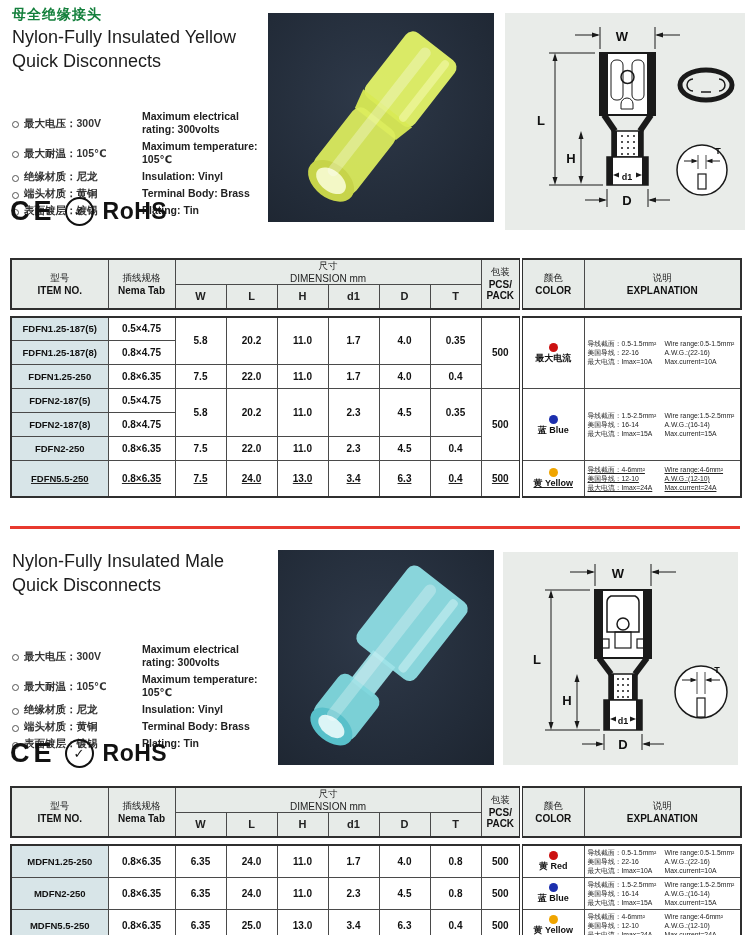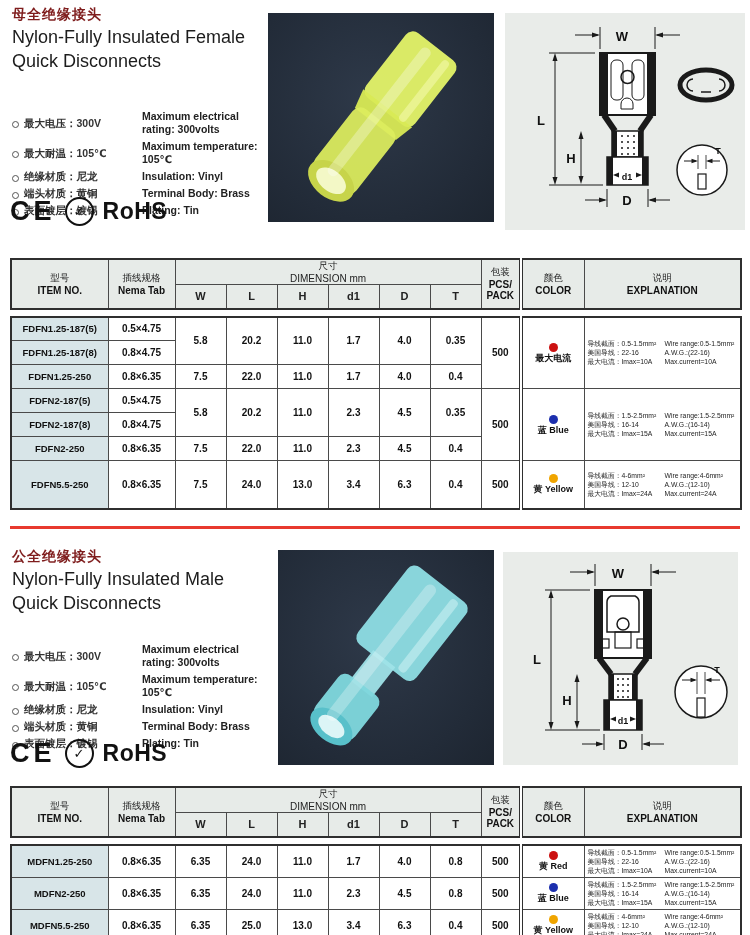--- a/index.html
+++ b/index.html
@@ -1,21 +1,21 @@
 <!DOCTYPE html>
 <html><head>
 <meta charset="utf-8">
 <style>
   html,body{margin:0;padding:0;background:#ffffff;}
   .page{position:relative;width:750px;height:935px;background:#ffffff;overflow:hidden;
         font-family:"Liberation Sans","DejaVu Sans",sans-serif;color:#222;}
   .abs{position:absolute;}
 
   
-  .title-zh{font-size:14px;font-weight:bold;color:#7f1d1d;letter-spacing:1px;}
+  .title-zh{font-size:14px;font-weight:bold;color:#15803d;letter-spacing:1px;}
   .title-en{font-size:18px;line-height:22px;color:#1c1c1c;margin-top:2px;}
 
   
   .specs{display:flex;flex-direction:column;gap:4px;}
   .spec-row{display:flex;align-items:center;font-size:10.5px;line-height:13px;}
   .spec-bullet{width:5px;height:5px;border:1.3px solid #555;border-radius:50%;margin:3px 5px 0 0;flex:none;}
   .spec-zh{width:118px;font-weight:bold;color:#333;flex:none;}
   .spec-en{color:#222;font-weight:bold;}
 
   
@@ -37,21 +37,21 @@
   .dtable{border:2px solid #2f2f2f;}
   .hd{background:#e7ebe8;}
   .hd .zh{display:block;font-size:9.5px;font-weight:normal;color:#222;}
   .hd .en{display:block;font-size:10px;font-weight:bold;color:#111;}
   .item-cell{background:#d8e5e8;font-size:9.5px;font-weight:bold;text-align:left;padding-left:6px;color:#111;}
   .num{font-size:10px;font-weight:bold;color:#111;}
   .csep{border-left:4px double #2f2f2f !important;}
   .hdr-tbl{margin-bottom:0;}
   .gap6{height:6px;}
   .r24{height:24px;}
-  .r44{height:48px;}
+  .r44{height:36px;text-decoration:underline;}
   .r28{height:28px;}
   .hrow1{height:22px;}
   .hrow2{height:24px;}
 
   .color-cell{line-height:10px;}
   .color-dot{width:9px;height:9px;border-radius:50%;display:inline-block;margin-bottom:1px;}
   .color-label{display:block;font-size:9px;font-weight:bold;color:#111;}
 
   .expl-grid{display:grid;grid-template-columns:74px auto;column-gap:3px;row-gap:0;
              font-size:6.8px;line-height:9px;text-align:left;padding:2px 1px 2px 3px;color:#222;}
@@ -62,21 +62,21 @@
   .dimlbl{font-size:13px;font-weight:bold;fill:#111;}
   .dimlbl-sm{font-size:9px;font-weight:bold;fill:#111;}
 </style>
 </head>
 <body>
 
 <div class="page">
 
   <div class="abs" style="left:12px;top:6px;width:250px;">
     <div class="title-zh">母全绝缘接头</div>
-    <div class="title-en">Nylon-Fully Insulated Female</div>
+    <div class="title-en">Nylon-Fully Insulated Yellow</div>
     <div class="title-en">Quick Disconnects</div>
   </div>
 
   <div class="abs specs" style="left:12px;top:110px;width:256px;">
     <div class="spec-row">
       <span class="spec-bullet"></span>
       <span class="spec-zh">最大电压：300V</span>
       <span class="spec-en">Maximum electrical rating: 300volts</span>
     </div>
     <div class="spec-row">
@@ -379,21 +379,20 @@
           </div>
         </td>
       </tr>
     </tbody>
       </table>
   </div>
 
   <div class="abs divider" style="left:10px;top:526px;width:730px;height:3px;"></div>
 
   <div class="abs" style="left:12px;top:548px;width:250px;">
-    <div class="title-zh">公全绝缘接头</div>
     <div class="title-en">Nylon-Fully Insulated Male</div>
     <div class="title-en">Quick Disconnects</div>
   </div>
 
   <div class="abs specs" style="left:12px;top:643px;width:256px;">
     <div class="spec-row">
       <span class="spec-bullet"></span>
       <span class="spec-zh">最大电压：300V</span>
       <span class="spec-en">Maximum electrical rating: 300volts</span>
     </div>

